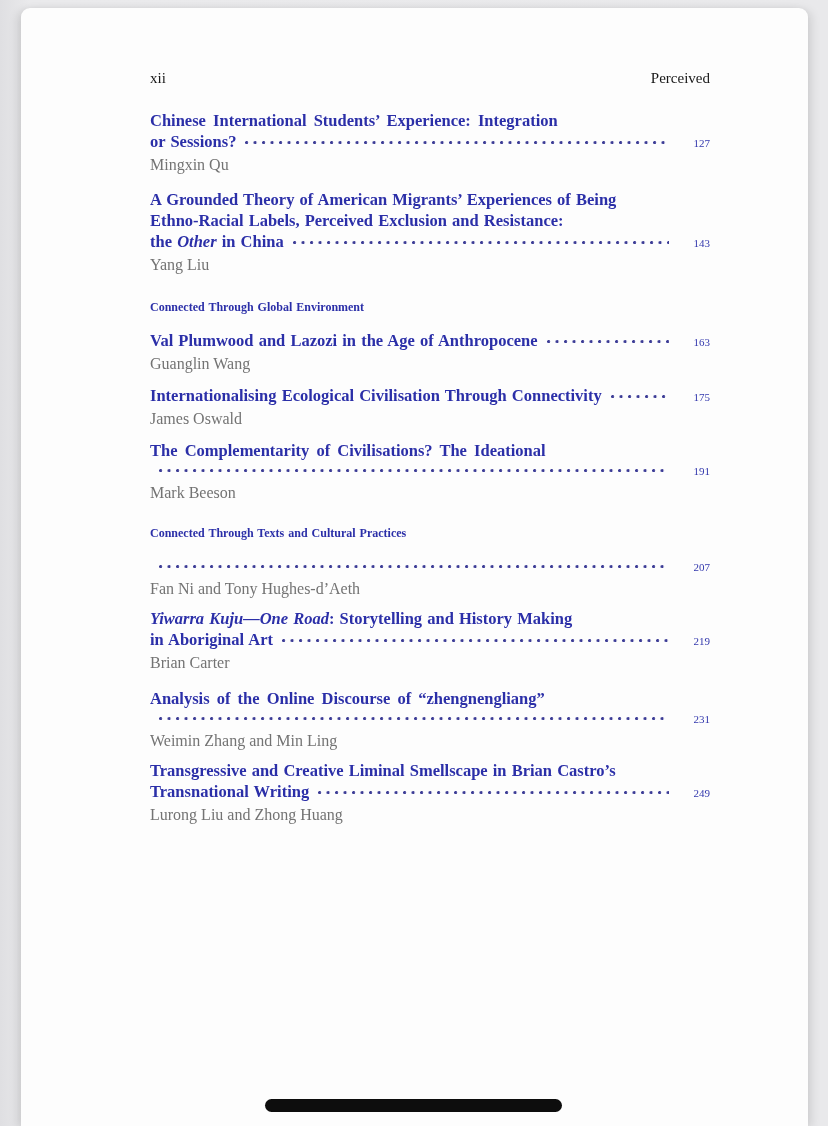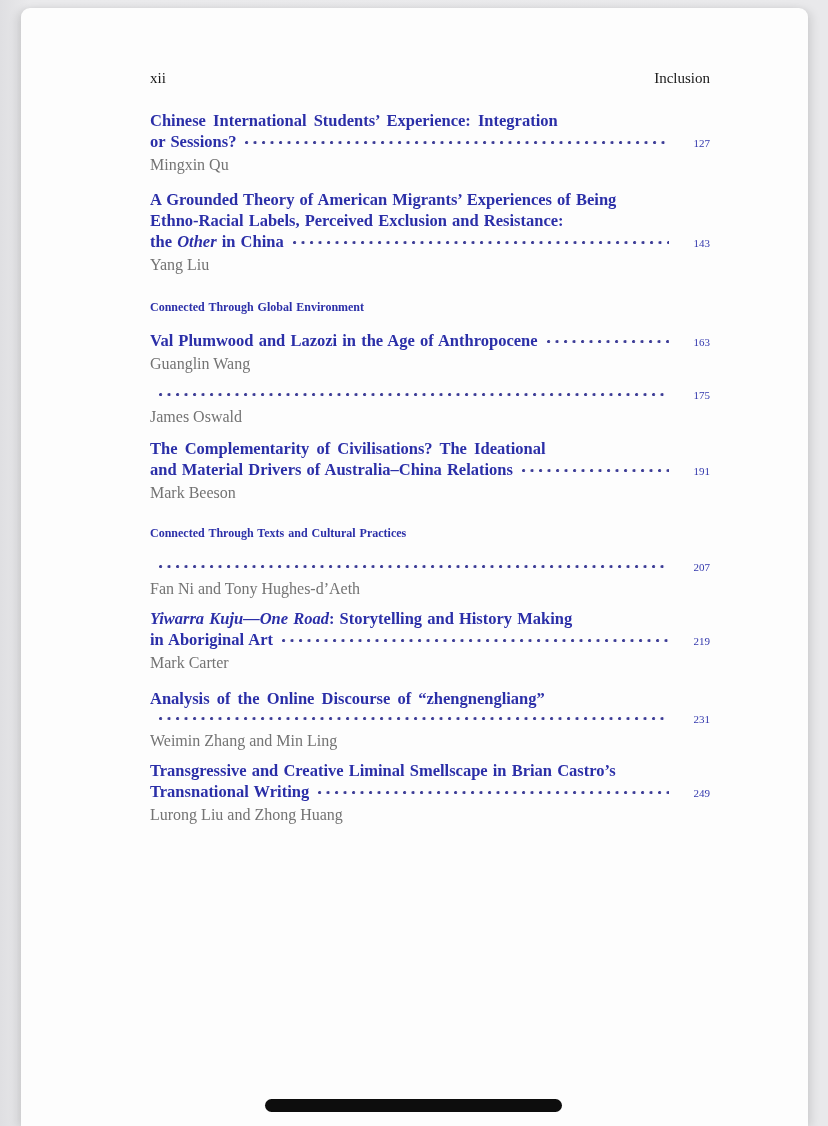--- a/index.html
+++ b/index.html
@@ -70,21 +70,21 @@
   }
 </style>
 </head>
 <body>
 
 <div class="sheet">
   <div class="content">
 
     <div class="runhead">
       <span>xii</span>
-      <span>Inclusion</span>
+      <span>Perceived</span>
     </div>
 
     <div class="entry mt23">
       <div class="tline wide">Chinese International Students’ Experience: Integration</div>
       <div class="tline tlast">
         <span class="tt">or Sessions?</span>
         <span class="leader"></span>
         <span class="pnum">127</span>
       </div>
       <div class="author">Mingxin Qu</div>
@@ -107,30 +107,30 @@
       <div class="tline tlast">
         <span class="tt">Val Plumwood and Lazozi in the Age of Anthropocene</span>
         <span class="leader"></span>
         <span class="pnum">163</span>
       </div>
       <div class="author">Guanglin Wang</div>
     </div>
 
     <div class="entry mt11">
       <div class="tline tlast">
+        <span class="tt">Internationalising Ecological Civilisation Through Connectivity</span>
         <span class="leader"></span>
         <span class="pnum">175</span>
       </div>
       <div class="author">James Oswald</div>
     </div>
 
     <div class="entry mt11">
       <div class="tline wide">The Complementarity of Civilisations? The Ideational</div>
       <div class="tline tlast">
-        <span class="tt">and Material Drivers of Australia–China Relations</span>
         <span class="leader"></span>
         <span class="pnum">191</span>
       </div>
       <div class="author">Mark Beeson</div>
     </div>
 
     <div class="section mt20">Connected Through Texts and Cultural Practices</div>
 
     <div class="entry mt13">
       <div class="tline tlast">
@@ -140,21 +140,21 @@
       <div class="author">Fan Ni and Tony Hughes-d’Aeth</div>
     </div>
 
     <div class="entry mt9">
       <div class="tline"><em>Yiwarra Kuju—One Road</em><span>: Storytelling and History Making</span></div>
       <div class="tline tlast">
         <span class="tt">in Aboriginal Art</span>
         <span class="leader"></span>
         <span class="pnum">219</span>
       </div>
-      <div class="author">Mark Carter</div>
+      <div class="author">Brian Carter</div>
     </div>
 
     <div class="entry mt15">
       <div class="tline wide">Analysis of the Online Discourse of “zhengnengliang”</div>
       <div class="tline tlast">
         <span class="leader"></span>
         <span class="pnum">231</span>
       </div>
       <div class="author">Weimin Zhang and Min Ling</div>
     </div>

